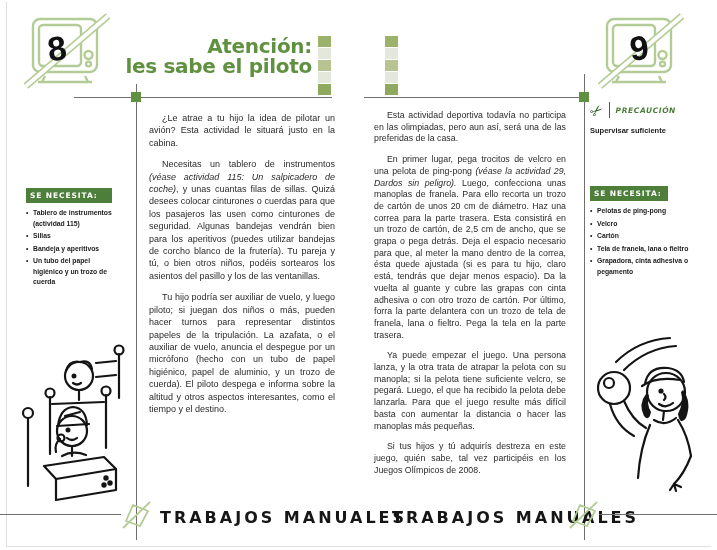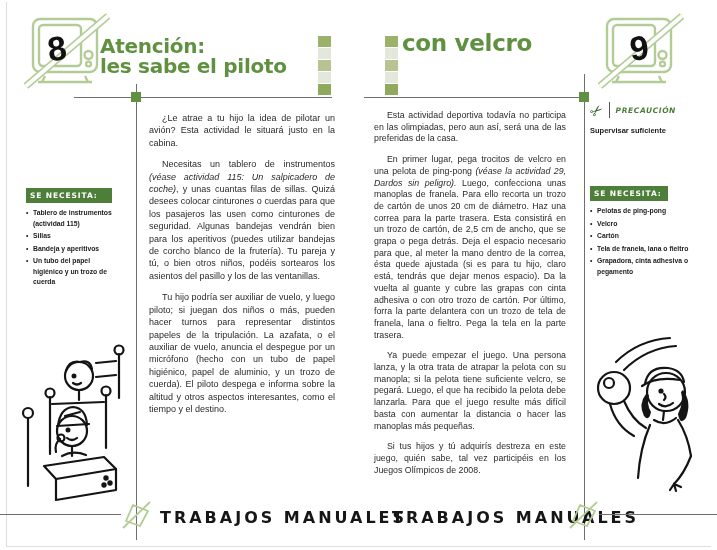--- a/index.html
+++ b/index.html
@@ -6,21 +6,21 @@
   #spread{position:relative;width:717px;height:550px;background:#ffffff;overflow:hidden;
           font-family:"Liberation Sans",sans-serif;color:#262626;}
   .scan-edge{position:absolute;background:#dedede;}
   
   .tv-badge{position:absolute;}
   #tv-left{left:24px;top:12px;}
   #tv-right{left:598px;top:12px;}
   
   .title{position:absolute;font-weight:bold;color:#5f9140;line-height:1.02;
          font-family:"DejaVu Sans",sans-serif;letter-spacing:-0.3px;}
-  #title-left{left:100px;top:36px;width:212px;text-align:left;font-size:20px;}
+  #title-left{left:100px;top:36px;width:212px;text-align:right;font-size:20px;}
   #title-right{left:402px;top:32px;width:210px;text-align:left;font-size:23px;}
   
   .squares-strip{position:absolute;display:flex;flex-direction:column;gap:1px;}
   #strip-left{left:318px;top:36px;}
   #strip-right{left:385px;top:36px;}
   .squares-strip span{width:13px;height:11px;display:block;}
   .squares-strip span:nth-child(1){background:#9cb169;}
   .squares-strip span:nth-child(2){background:#e4e7db;}
   .squares-strip span:nth-child(3){background:#b7c492;}
   .squares-strip span:nth-child(4){background:#e4e7db;}
@@ -173,21 +173,20 @@
   <div id="footer-label-left" class="footer-label">TRABAJOS MANUALES</div>
 
   <div id="strip-right" class="squares-strip">
     <span></span>
       <span></span>
       <span></span>
       <span></span>
       <span></span>
   </div>
   <div id="title-right" class="title">
-    <div>con velcro</div>
   </div>
 
   <svg id="tv-right" class="tv-badge" width="86" height="80" viewBox="0 0 86 80">
     <g fill="none" stroke="#b3cc96" stroke-width="2.4" stroke-linejoin="round">
       <rect x="9" y="7" width="64" height="53" rx="7"></rect>
       <rect x="15" y="13" width="42" height="41" rx="4"></rect>
       <circle cx="64.5" cy="43" r="4"></circle>
       <circle cx="64.5" cy="52" r="2.4"></circle>
       <path d="M21 64 L18 70 M61 64 L64 70 M14 70 H68"></path>
     </g>

